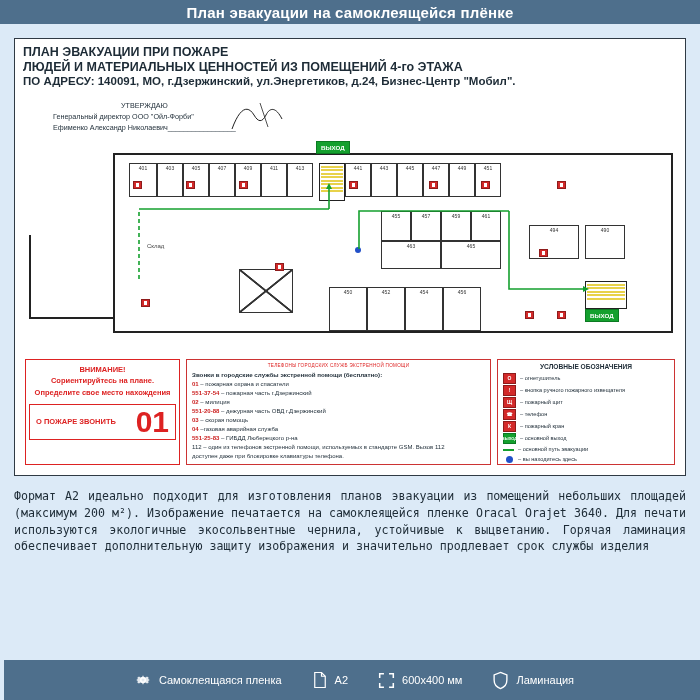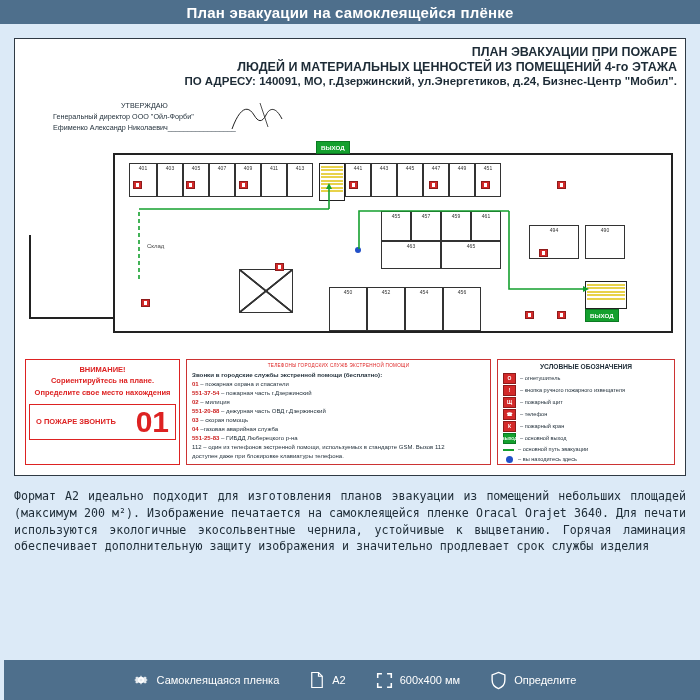--- a/index.html
+++ b/index.html
@@ -18,21 +18,21 @@
     display:flex;align-items:center;justify-content:center;
     font-size:15px;font-weight:bold;letter-spacing:.2px;
   }
 
   
   .sheet-wrap{padding:14px 14px 0 14px;}
   .sheet{
     position:relative;background:#fff;border:1px solid #2f3a44;
     height:438px;box-sizing:border-box;padding:6px 8px;
   }
-  .title{ text-align:right;line-height:1.18; }
+  .title{ text-align:left;line-height:1.18; }
   .title .l1{font-size:12.5px;font-weight:bold;}
   .title .l2{font-size:12.5px;font-weight:bold;}
   .title .l3{font-size:11.5px;font-weight:bold;}
 
   .approve{position:absolute;left:38px;top:62px;font-size:7.2px;line-height:1.5;}
   .approve .c{text-align:center;}
   .sign{
     position:absolute;left:215px;top:62px;width:56px;height:32px;
   }
 
@@ -383,17 +383,17 @@
     <div class="fitem">
       <svg width="17" height="17" viewBox="0 0 20 20">
         <path fill="none" stroke="#fff" stroke-width="1.8" d="M2 7V2h5M18 7V2h-5M2 13v5h5M18 13v5h-5"></path>
       </svg>
       <span>600x400 мм</span>
     </div>
     <div class="fitem">
       <svg width="17" height="19" viewBox="0 0 20 22">
         <path fill="none" stroke="#fff" stroke-width="1.6" d="M10 1.5l7.5 3v6c0 5-3.3 8.6-7.5 10-4.2-1.4-7.5-5-7.5-10v-6z"></path>
       </svg>
-      <span>Определите</span>
+      <span>Ламинация</span>
     </div>
   </div>
 
 </div>
 
 </body></html>

